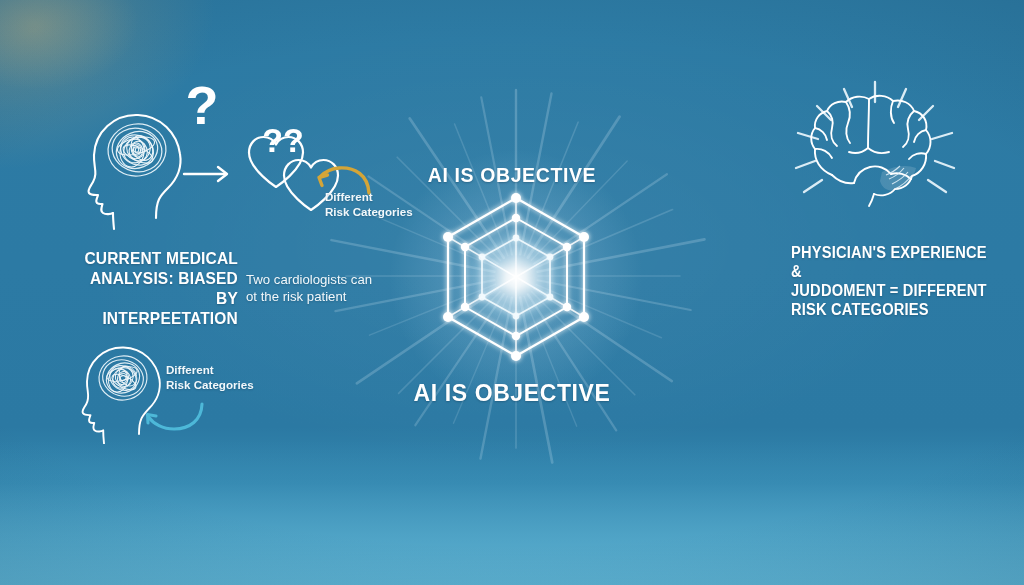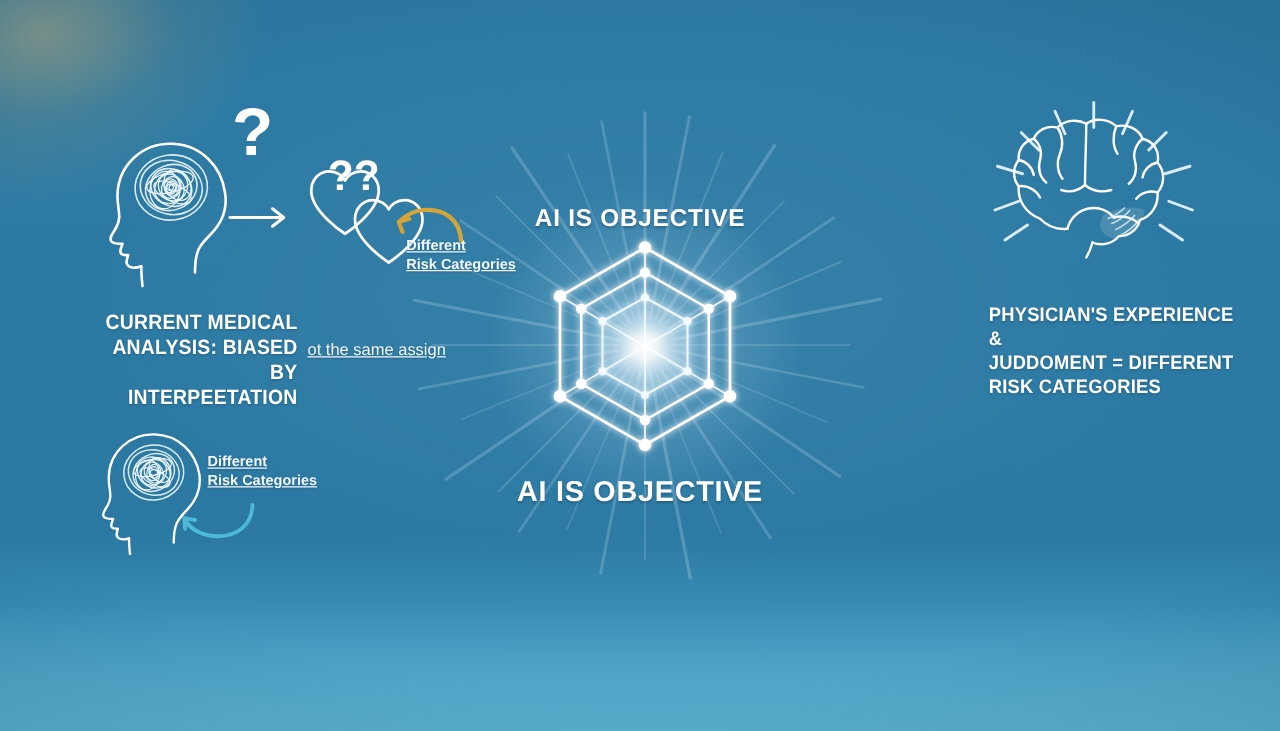--- a/index.html
+++ b/index.html
@@ -58,21 +58,20 @@
     font-weight: bold;
     letter-spacing: 0.2px;
     line-height: 1.22;
     text-shadow: 0 1px 2px rgba(12,50,75,0.35);
   }
   .cap {
     position: absolute;
     color: #f2f8fb;
     line-height: 1.28;
     text-shadow: 0 1px 2px rgba(12,50,75,0.30);
-    text-decoration: underline;
   }
 
   
   .cond { transform: scaleX(0.94); transform-origin: left top; }
   .cond-r { transform: scaleX(0.94); transform-origin: right top; }
 
   
   #title-left {
     left: 58px; top: 248px; width: 180px;
     font-size: 16.5px; text-align: right;
@@ -410,21 +409,22 @@
     </svg>
   </div>
 
   <div class="hdg cond-r" id="title-left">
     <div>CURRENT MEDICAL</div>
     <div>ANALYSIS: BIASED BY</div>
     <div>INTERPEETATION</div>
   </div>
 
   <div class="cap" id="caption-center">
-    <div>ot the same assign</div>
+    <div>Two cardiologists can</div>
+    <div>ot the risk patient</div>
   </div>
 
   <div class="cap" id="label-hearts">
     <div>Different</div>
     <div>Risk Categories</div>
   </div>
 
   <div class="cap" id="label-head2">
     <div>Different</div>
     <div>Risk Categories</div>

